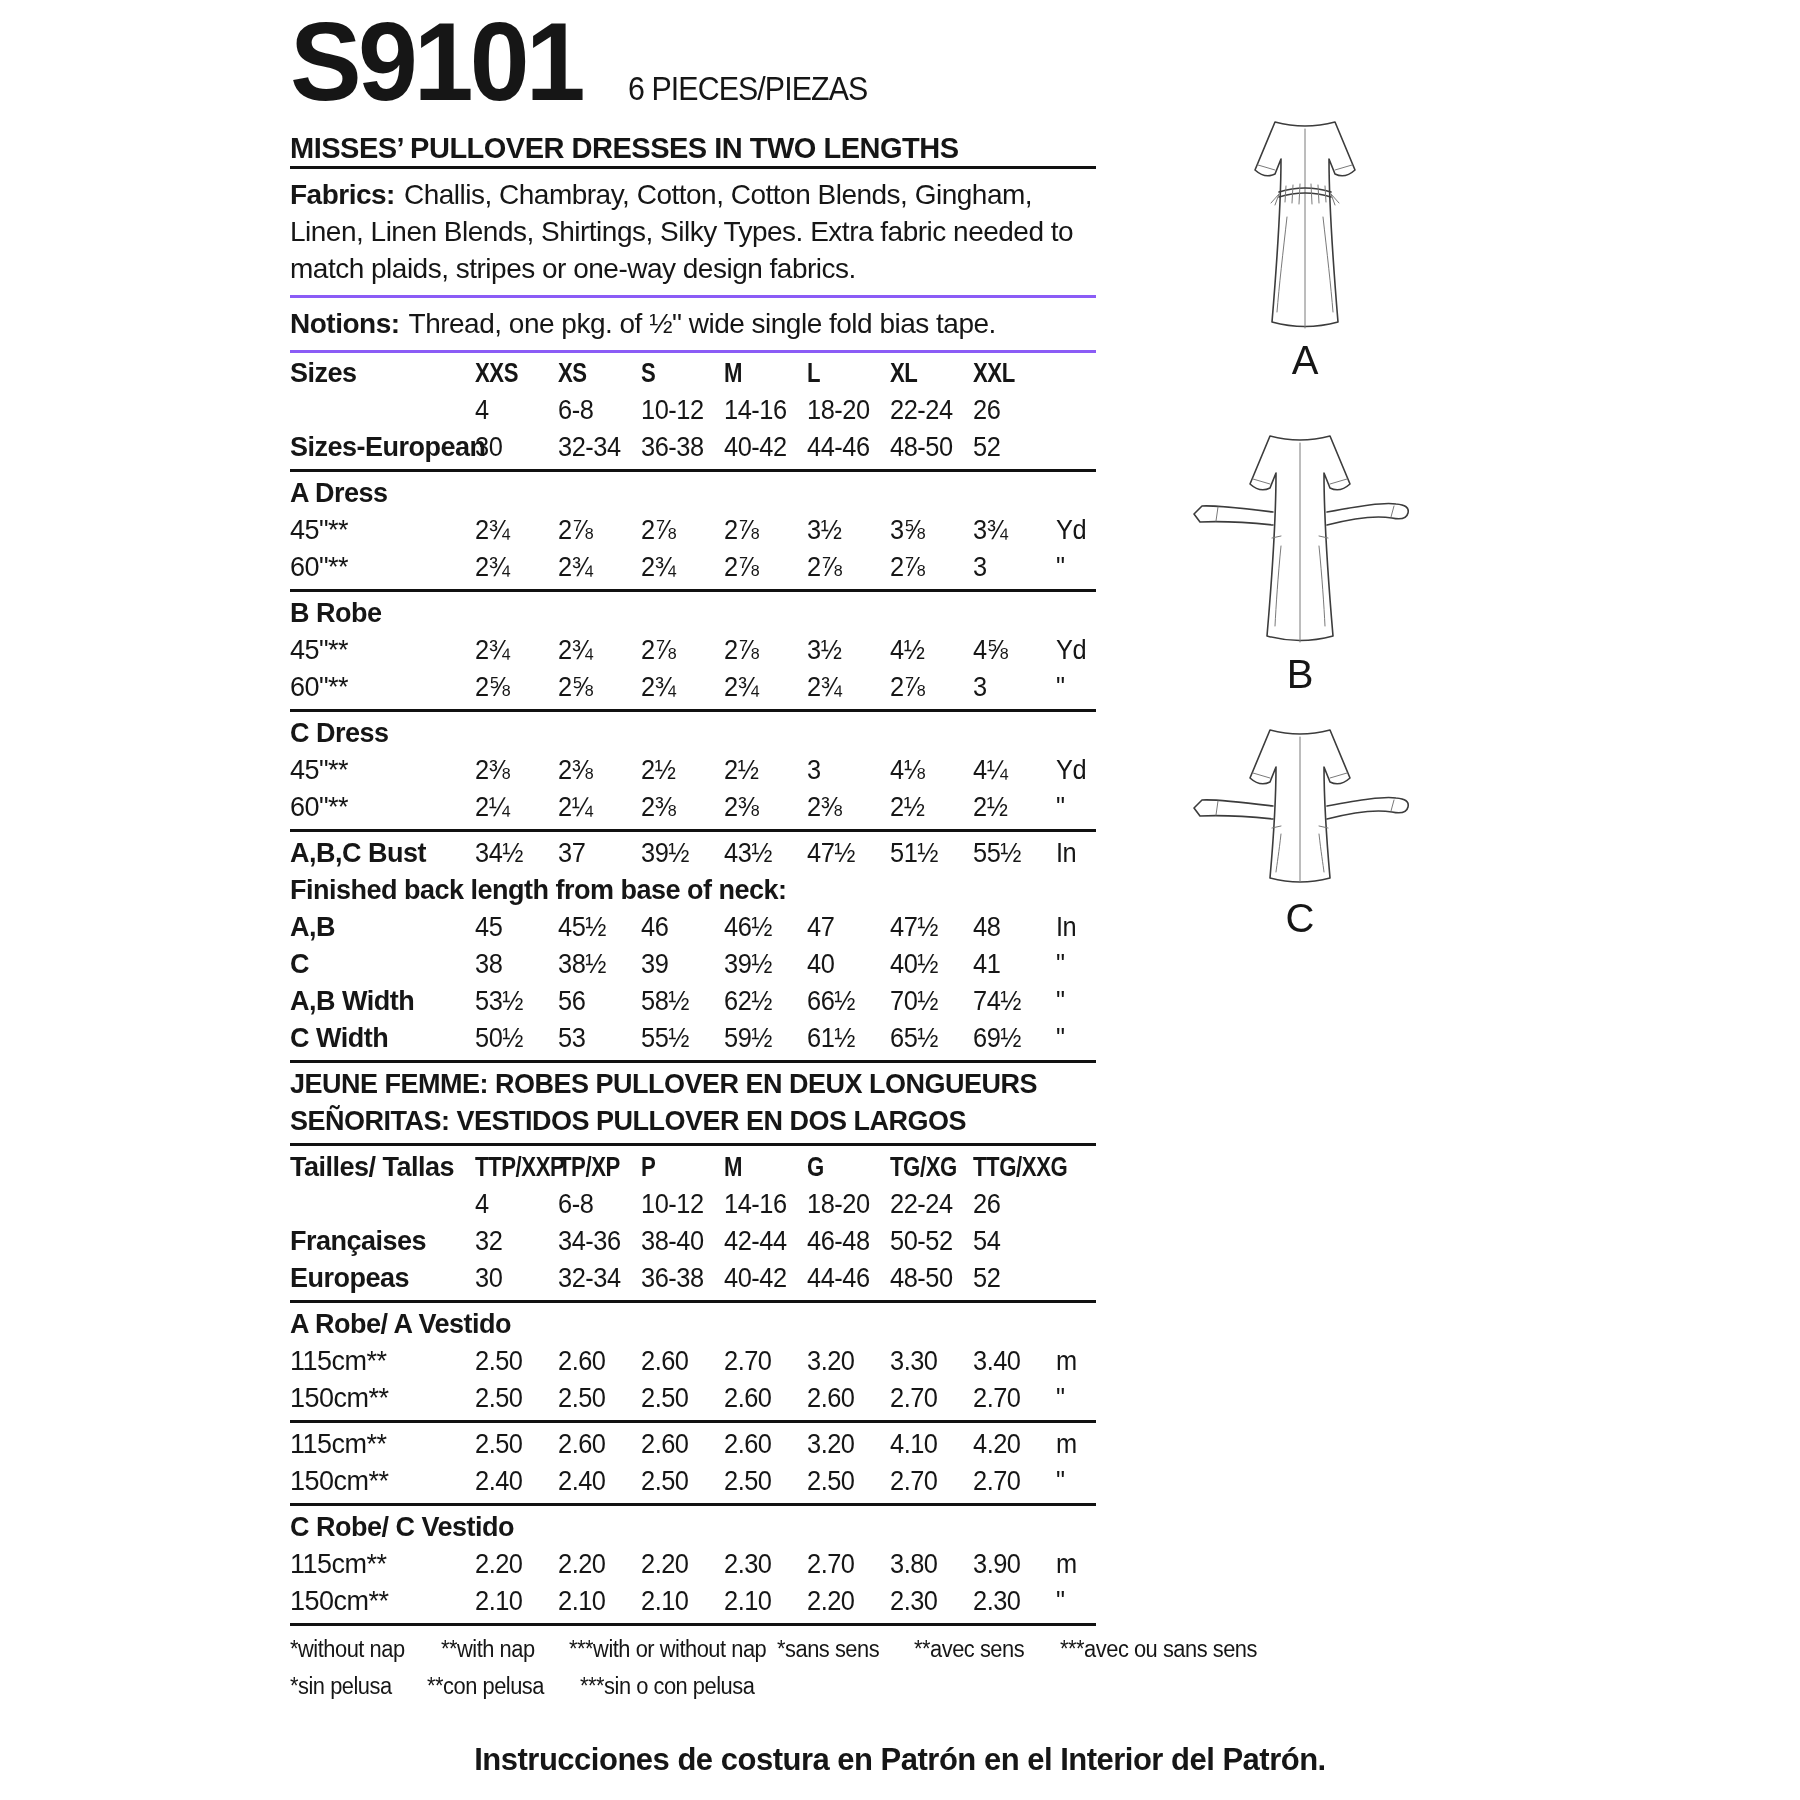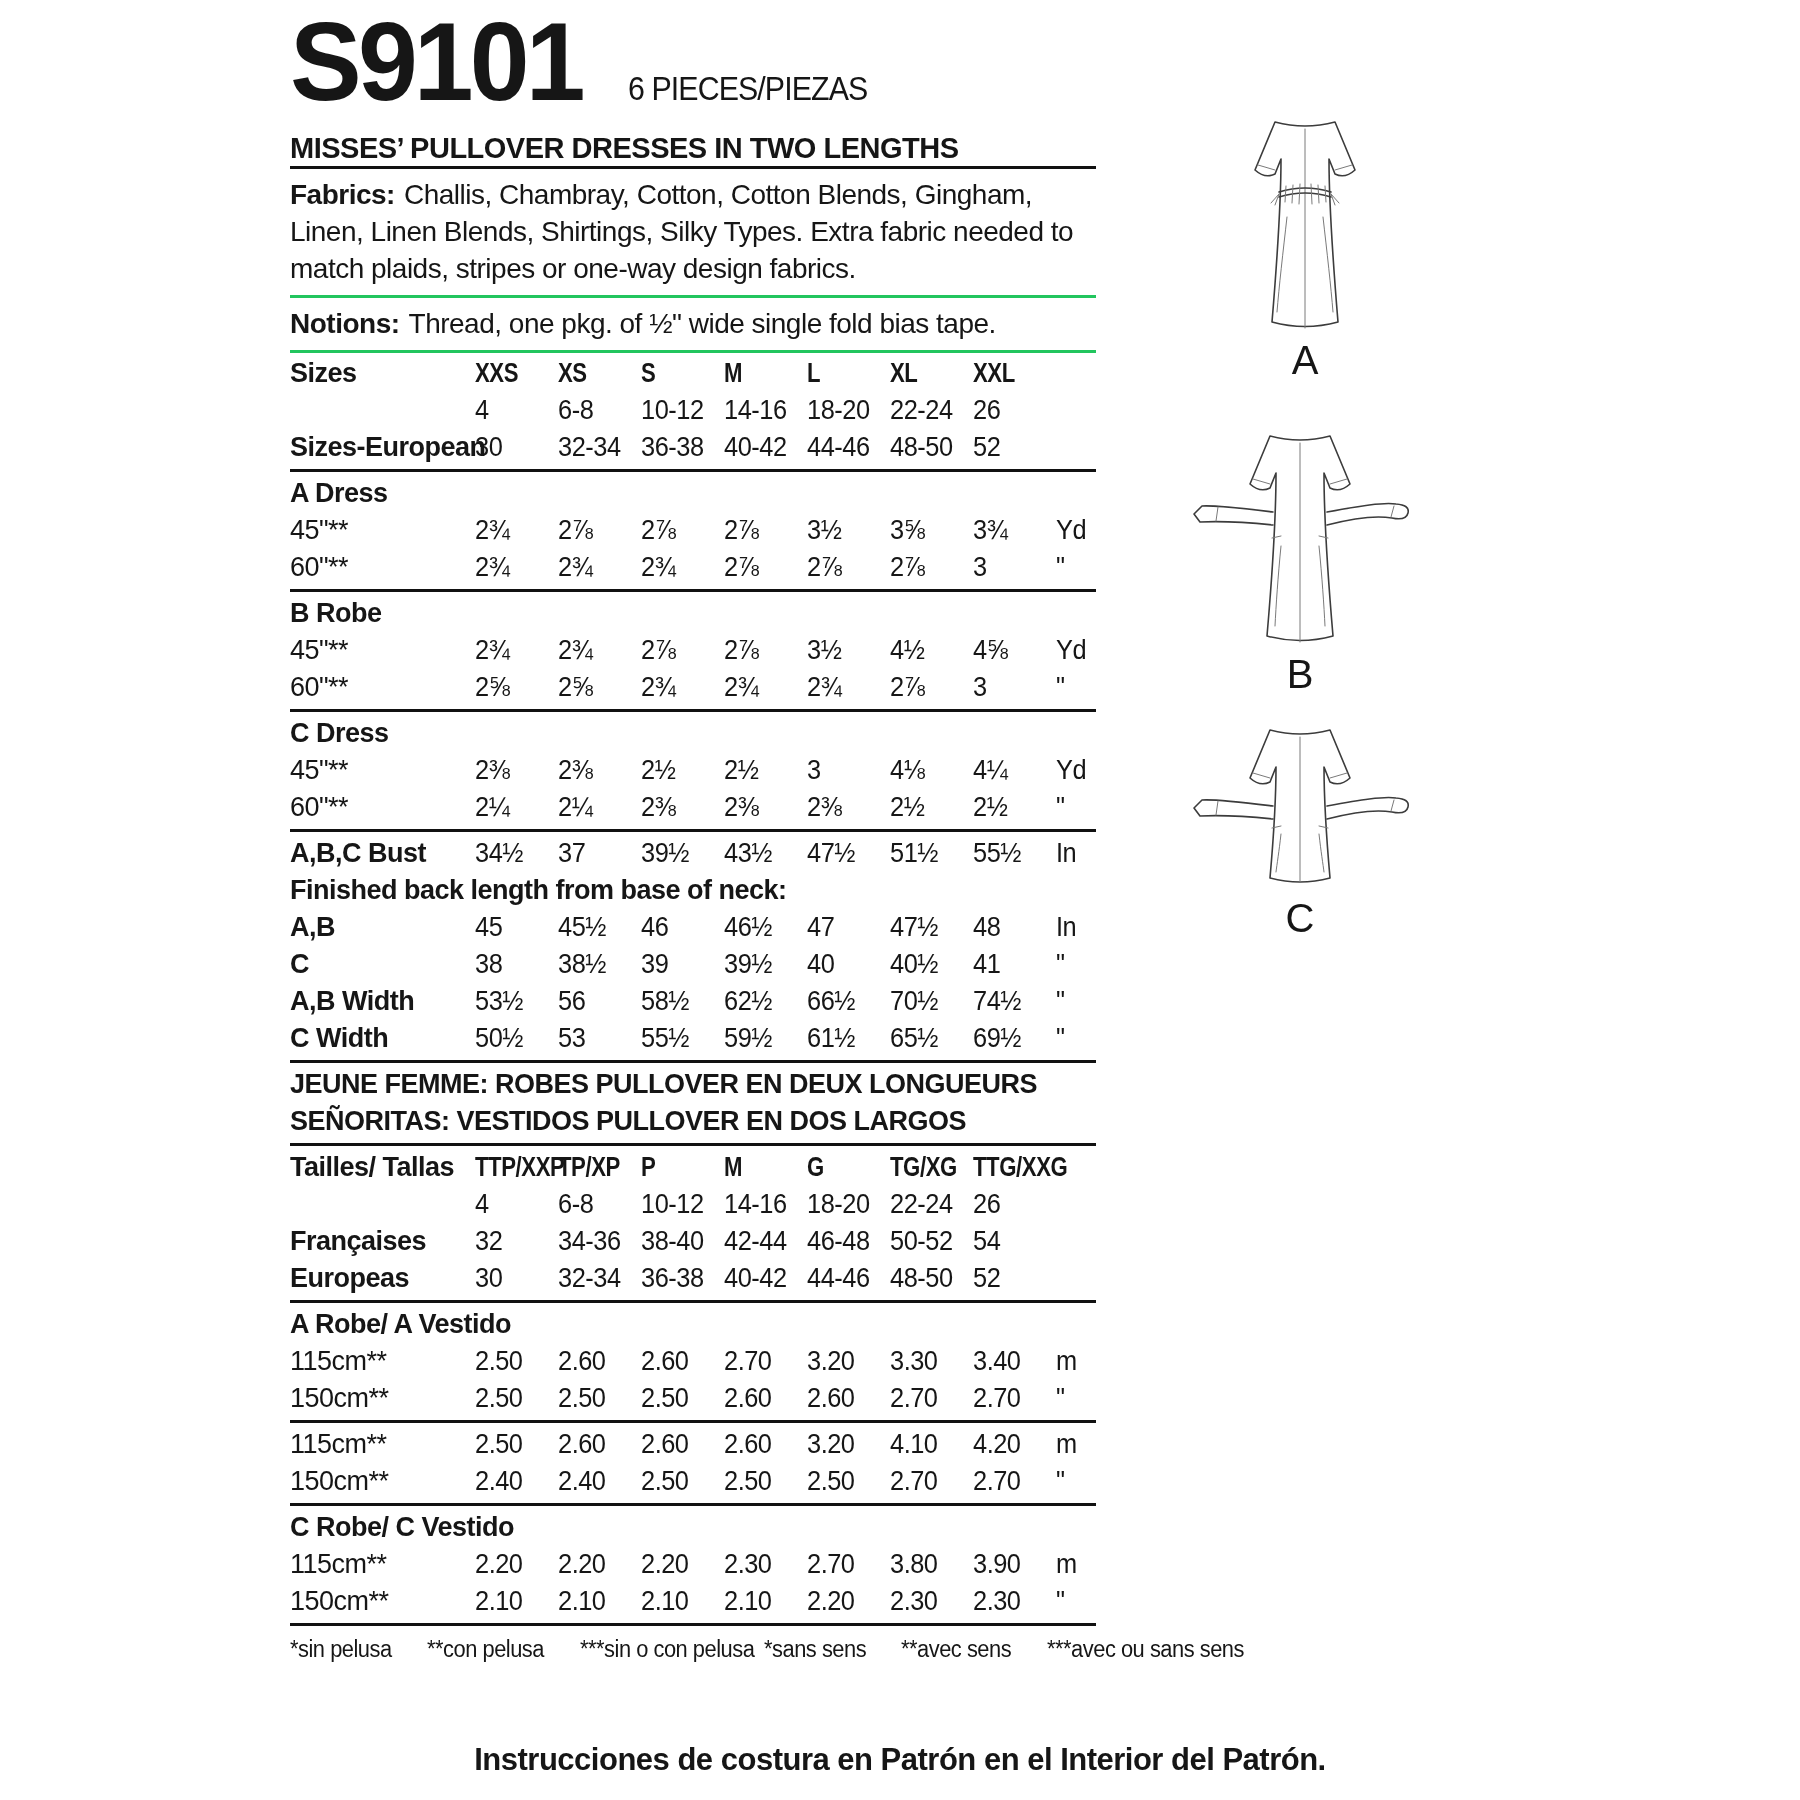--- a/index.html
+++ b/index.html
@@ -2,21 +2,21 @@
 <html><head>
 <meta charset="utf-8">
 <style>
   html,body{margin:0;padding:0;background:#fff;}
   body{width:1800px;height:1800px;position:relative;font-family:"Liberation Sans",sans-serif;color:#161616;overflow:hidden;}
   .main{position:absolute;left:290px;top:6px;width:806px;}
   .titlebar{display:flex;align-items:baseline;gap:34px;text-align:right;}
   .pattern-num{font-size:112px;font-weight:700;letter-spacing:-4px;line-height:1.0;transform:scaleX(.96);transform-origin:0 100%;}
   .pieces{font-size:33px;letter-spacing:-1px;transform:scaleX(.92);transform-origin:0 100%;}
   .main-title{font-size:29px;font-weight:700;letter-spacing:-.5px;margin-top:14px;padding-bottom:1px;border-bottom:3px solid #111;transform-origin:0 0;}
-  .para{font-size:28px;line-height:37px;letter-spacing:-.5px;padding:7px 0 8px 0;border-bottom:3px solid #22c55e;}
+  .para{font-size:28px;line-height:37px;letter-spacing:-.5px;padding:7px 0 8px 0;border-bottom:3px solid #8b5cf6;}
   .blab{font-weight:700;margin-right:9px;}
   
   .ytable{margin-top:2px;}
   .t-row{display:grid;grid-template-columns:185px repeat(7,83px) 1fr;align-items:center;height:37px;font-size:27px;letter-spacing:-.5px;}
   .t-sec{height:37px;display:flex;align-items:center;font-size:27px;font-weight:700;letter-spacing:-.5px;white-space:nowrap;}
   .t-rule{border-top:3px solid #111;margin:3px 0;}
   .lab{white-space:nowrap;}
   .lab.b{font-weight:700;}
   .cell{white-space:nowrap;transform:scaleX(.94);transform-origin:0 60%;}
   .t-head .lab{font-weight:700;}
@@ -330,20 +330,25 @@
         <span class="cell">2.20</span>
         <span class="cell">2.30</span>
         <span class="cell">2.30</span>
         <span class="cell">"</span>
       </div>
       <div class="t-rule"></div>
     </div>
   <div class="footrow">
     <div>
       <div class="footline">
+        <span>*without nap</span>
+        <span>**with nap</span>
+        <span>***with or without nap</span>
+      </div>
+      <div class="footline">
         <span>*sin pelusa</span>
         <span>**con pelusa</span>
         <span>***sin o con pelusa</span>
       </div>
     </div>
     <div class="footline fr-notes">
       <span>*sans sens</span>
       <span>**avec sens</span>
       <span>***avec ou sans sens</span>
     </div>

